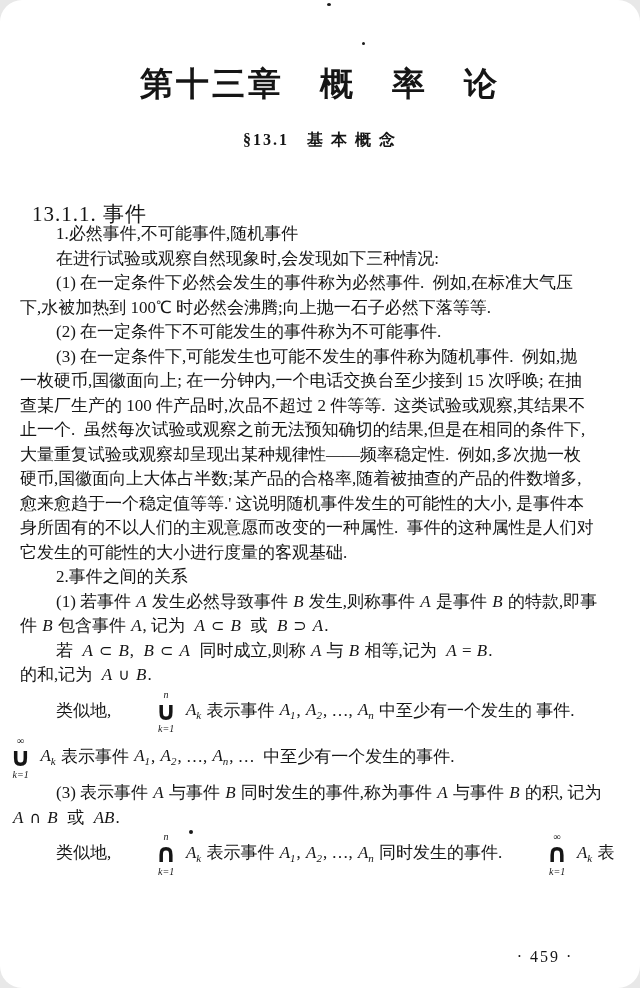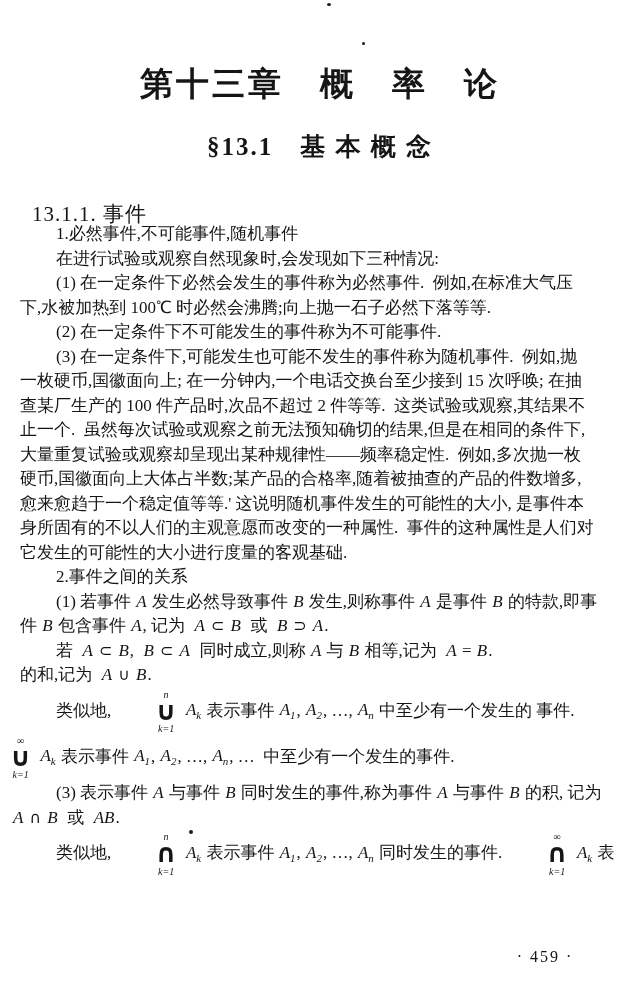--- a/index.html
+++ b/index.html
@@ -4,30 +4,31 @@
 <style>
   html,body{margin:0;padding:0;background:#e8e8e8;}
   .page{
     position:relative;
     width:640px;height:988px;
     margin:0 auto;
     background:#ffffff;
     color:#151515;
     font-family:"Liberation Serif",serif;
     overflow:hidden;
+    border-radius:22px;
   }
   .chapter-title{
     position:absolute;top:62px;left:0;right:0;margin:0;
     text-align:center;
     font-size:33px;font-weight:bold;letter-spacing:3px;
   }
   .section-title{
     position:absolute;top:130px;left:0;right:0;margin:0;
     text-align:center;
-    font-size:25px;font-weight:bold;letter-spacing:2px;
+    font-size:16px;font-weight:bold;letter-spacing:2px;
   }
   .subsection-title{
     position:absolute;top:188px;left:20px;margin:12px;
     font-size:21px;font-weight:normal;letter-spacing:1px;
   }
   .body-text{
     position:absolute;top:222px;left:20px;width:600px;
     font-size:17px;
   }
   .line{line-height:24.5px;white-space:pre;}

